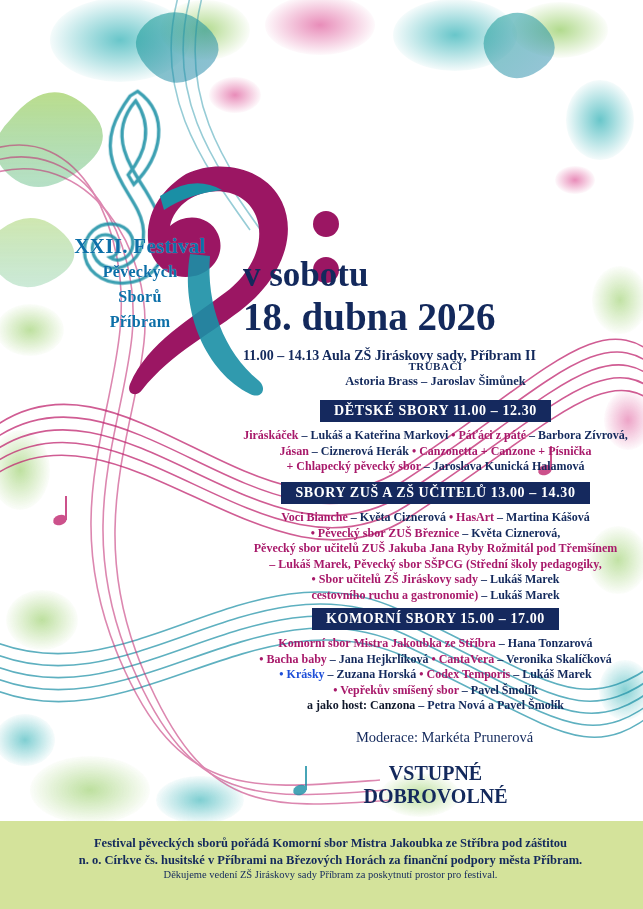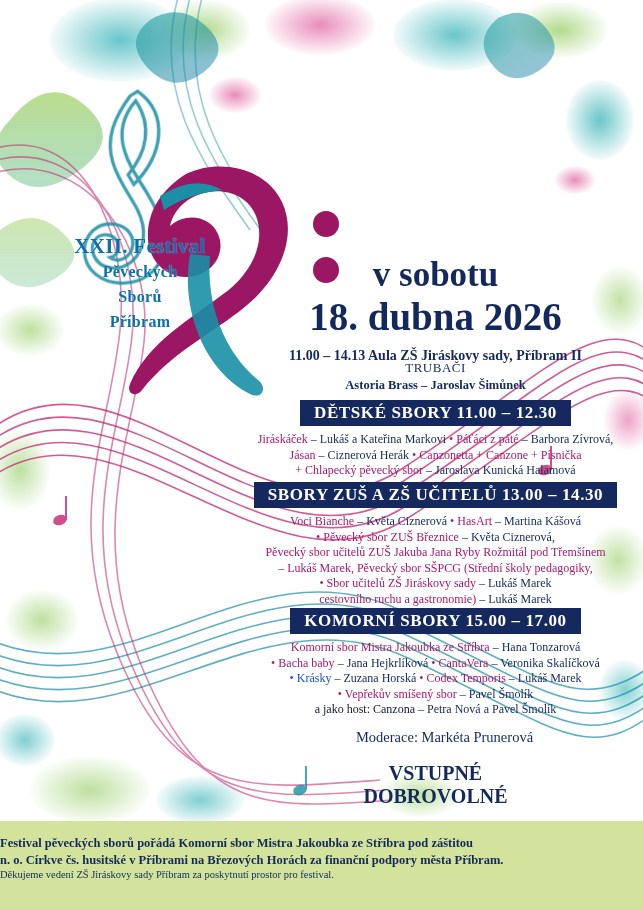--- a/index.html
+++ b/index.html
@@ -35,22 +35,23 @@
     width: 643px;
     height: 88px;
     background: #d4e39b;
   }
   .footer-inner {
     position: absolute;
     left: 0;
     bottom: 0;
     width: 587px;
     height: 88px;
-    text-align: left;
+    text-align: center;
     color: #1a2a5e;
+    padding-left: 37px;
   }
   .footer-line {
     font-size: 12.5px;
     font-weight: bold;
     line-height: 17px;
     color: #13295c;
   }
   .footer-l1 { padding-top: 14px; }
   .footer-note {
     font-size: 10.5px;
@@ -75,21 +76,21 @@
   }
   .fest-title .ln { display: block; white-space: nowrap; }
   .fest-title .sm { font-size: 16px; }
 
   
   .date-block {
     position: absolute;
     left: 243px;
     top: 256px;
     width: 385px;
-    text-align: center;
+    text-align: left;
     color: #13295c;
   }
   .date-sobotu {
     font-size: 35px;
     font-weight: bold;
     line-height: 38px;
   }
   .date-main {
     font-size: 39px;
     font-weight: bold;
@@ -107,52 +108,52 @@
   
   .trubaci {
     position: absolute;
     left: 243px;
     top: 360px;
     width: 385px;
     text-align: center;
     color: #13295c;
   }
   .trubaci .t-head {
-    font-size: 13px;
-    font-weight: normal;
+    font-size: 11px;
+    font-weight: bold;
     letter-spacing: 0.5px;
   }
   .trubaci .t-body {
     font-size: 12.5px;
     font-weight: bold;
     margin-top: 2px;
   }
 
   
   .section {
     position: absolute;
     width: 385px;
     left: 243px;
     text-align: center;
   }
   .sec-header {
     display: inline-block;
     background: #15295e;
     color: #ffffff;
-    font-size: 17px;
+    font-size: 14px;
     font-weight: bold;
     letter-spacing: 0.6px;
     padding: 3px 14px 3px 14px;
   }
   .sec-lines {
     margin-top: 6px;
     font-size: 12px;
     line-height: 15.5px;
     color: #13295c;
-    font-weight: normal;
+    font-weight: bold;
   }
   .sec-lines div { white-space: normal; }
 
   .sec1 { top: 400px; }
   .sec2 { top: 482px; }
   .sec3 { top: 608px; }
 
   
   .moderace {
     position: absolute;

